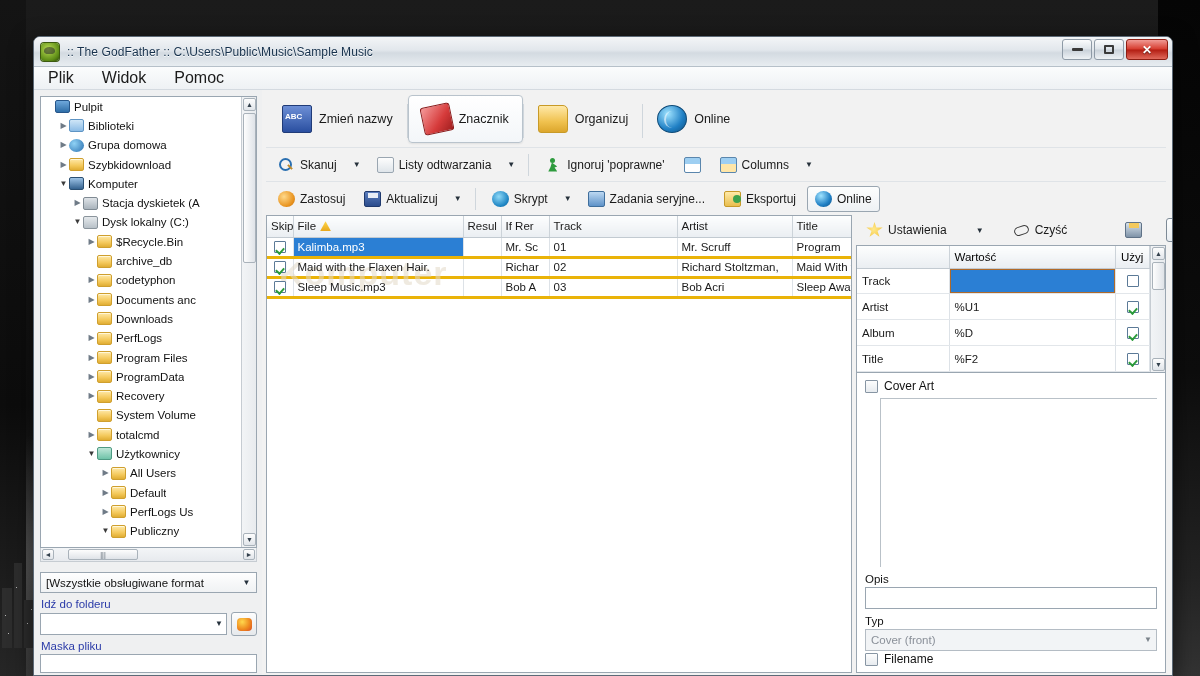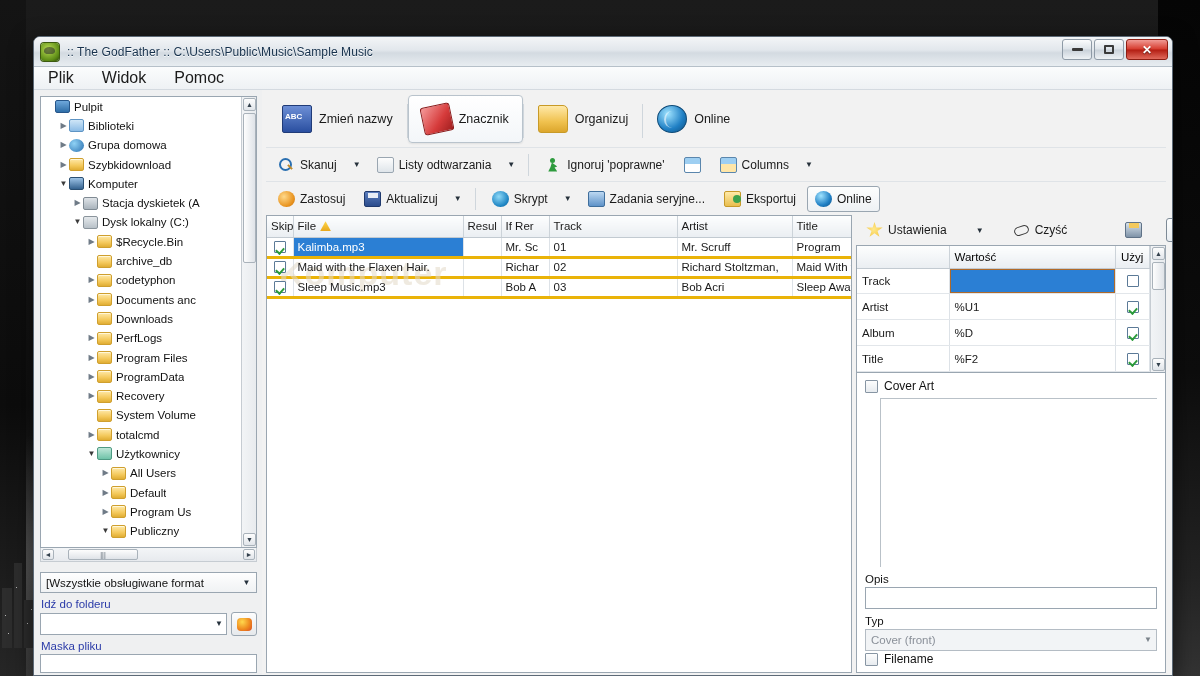--- a/index.html
+++ b/index.html
@@ -395,21 +395,21 @@
               <span class="tlabel">All Users</span>
             </div>
             <div class="tnode" style="padding-left: 59px;">
               <span class="arrow">▶</span>
               <span class="ticon ic-folder"></span>
               <span class="tlabel">Default</span>
             </div>
             <div class="tnode" style="padding-left: 59px;">
               <span class="arrow">▶</span>
               <span class="ticon ic-folder"></span>
-              <span class="tlabel">Program Us</span>
+              <span class="tlabel">PerfLogs Us</span>
             </div>
             <div class="tnode" style="padding-left: 59px;">
               <span class="arrow open">▼</span>
               <span class="ticon ic-folder"></span>
               <span class="tlabel">Publiczny</span>
             </div>
           </div>
         <div class="vsb">
           <div class="sb-arrow" style="top:1px;">▲</div>
           <div class="thumb" style="top:16px;height:150px;"></div>

